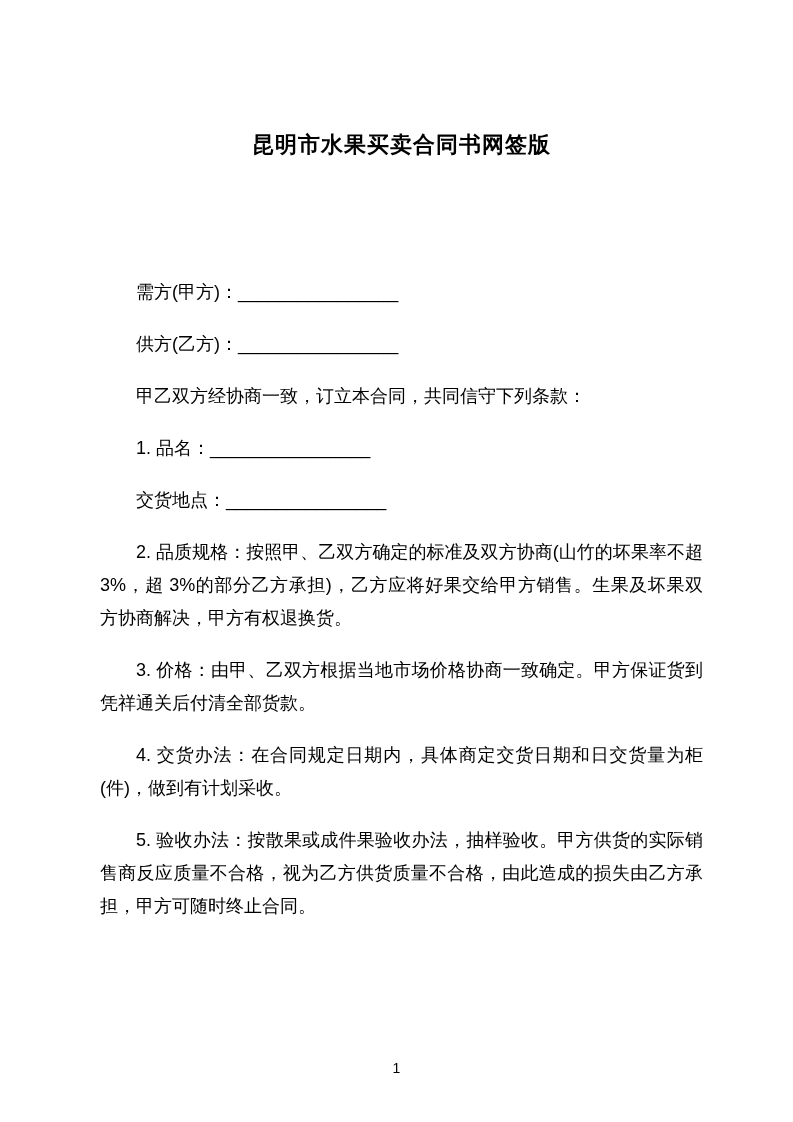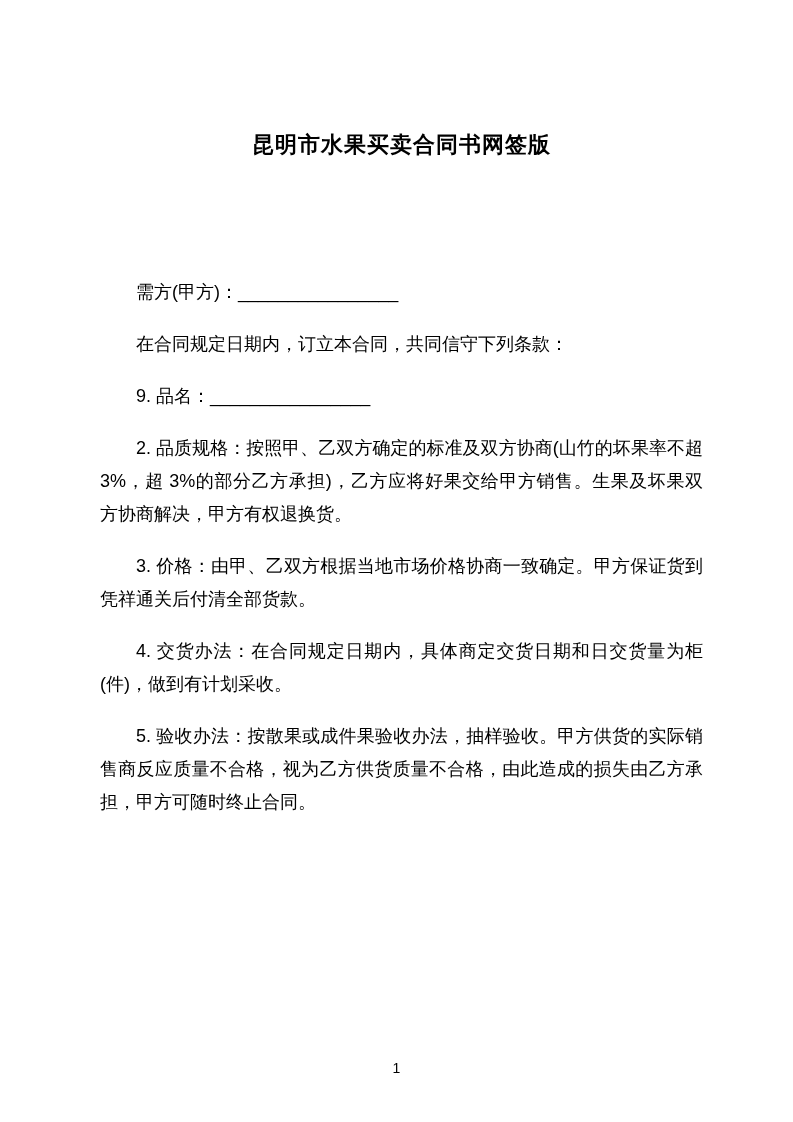--- a/index.html
+++ b/index.html
@@ -48,26 +48,28 @@
 </head>
 <body>
 
 <div class="page">
 
   <h1 class="title">昆明市水果买卖合同书网签版</h1>
 
   <div class="body-text">
     <p>需方(甲方)：________________</p>
 
+    <p>供方(乙方)：________________</p>
 
-    <p>在合同规定日期内，订立本合同，共同信守下列条款：</p>
+    <p>甲乙双方经协商一致，订立本合同，共同信守下列条款：</p>
 
 
-    <p>9. 品名：________________</p>
+    <p>1. 品名：________________</p>
 
+    <p>交货地点：________________</p>
 
     <p>2. 品质规格：按照甲、乙双方确定的标准及双方协商(山竹的坏果率不超 3%，超 3%的部分乙方承担)，乙方应将好果交给甲方销售。生果及坏果双方协商解决，甲方有权退换货。</p>
 
     <p>3. 价格：由甲、乙双方根据当地市场价格协商一致确定。甲方保证货到凭祥通关后付清全部货款。</p>
 
     <p>4. 交货办法：在合同规定日期内，具体商定交货日期和日交货量为柜(件)，做到有计划采收。</p>
 
     <p>5. 验收办法：按散果或成件果验收办法，抽样验收。甲方供货的实际销售商反应质量不合格，视为乙方供货质量不合格，由此造成的损失由乙方承担，甲方可随时终止合同。</p>
   </div>
 

